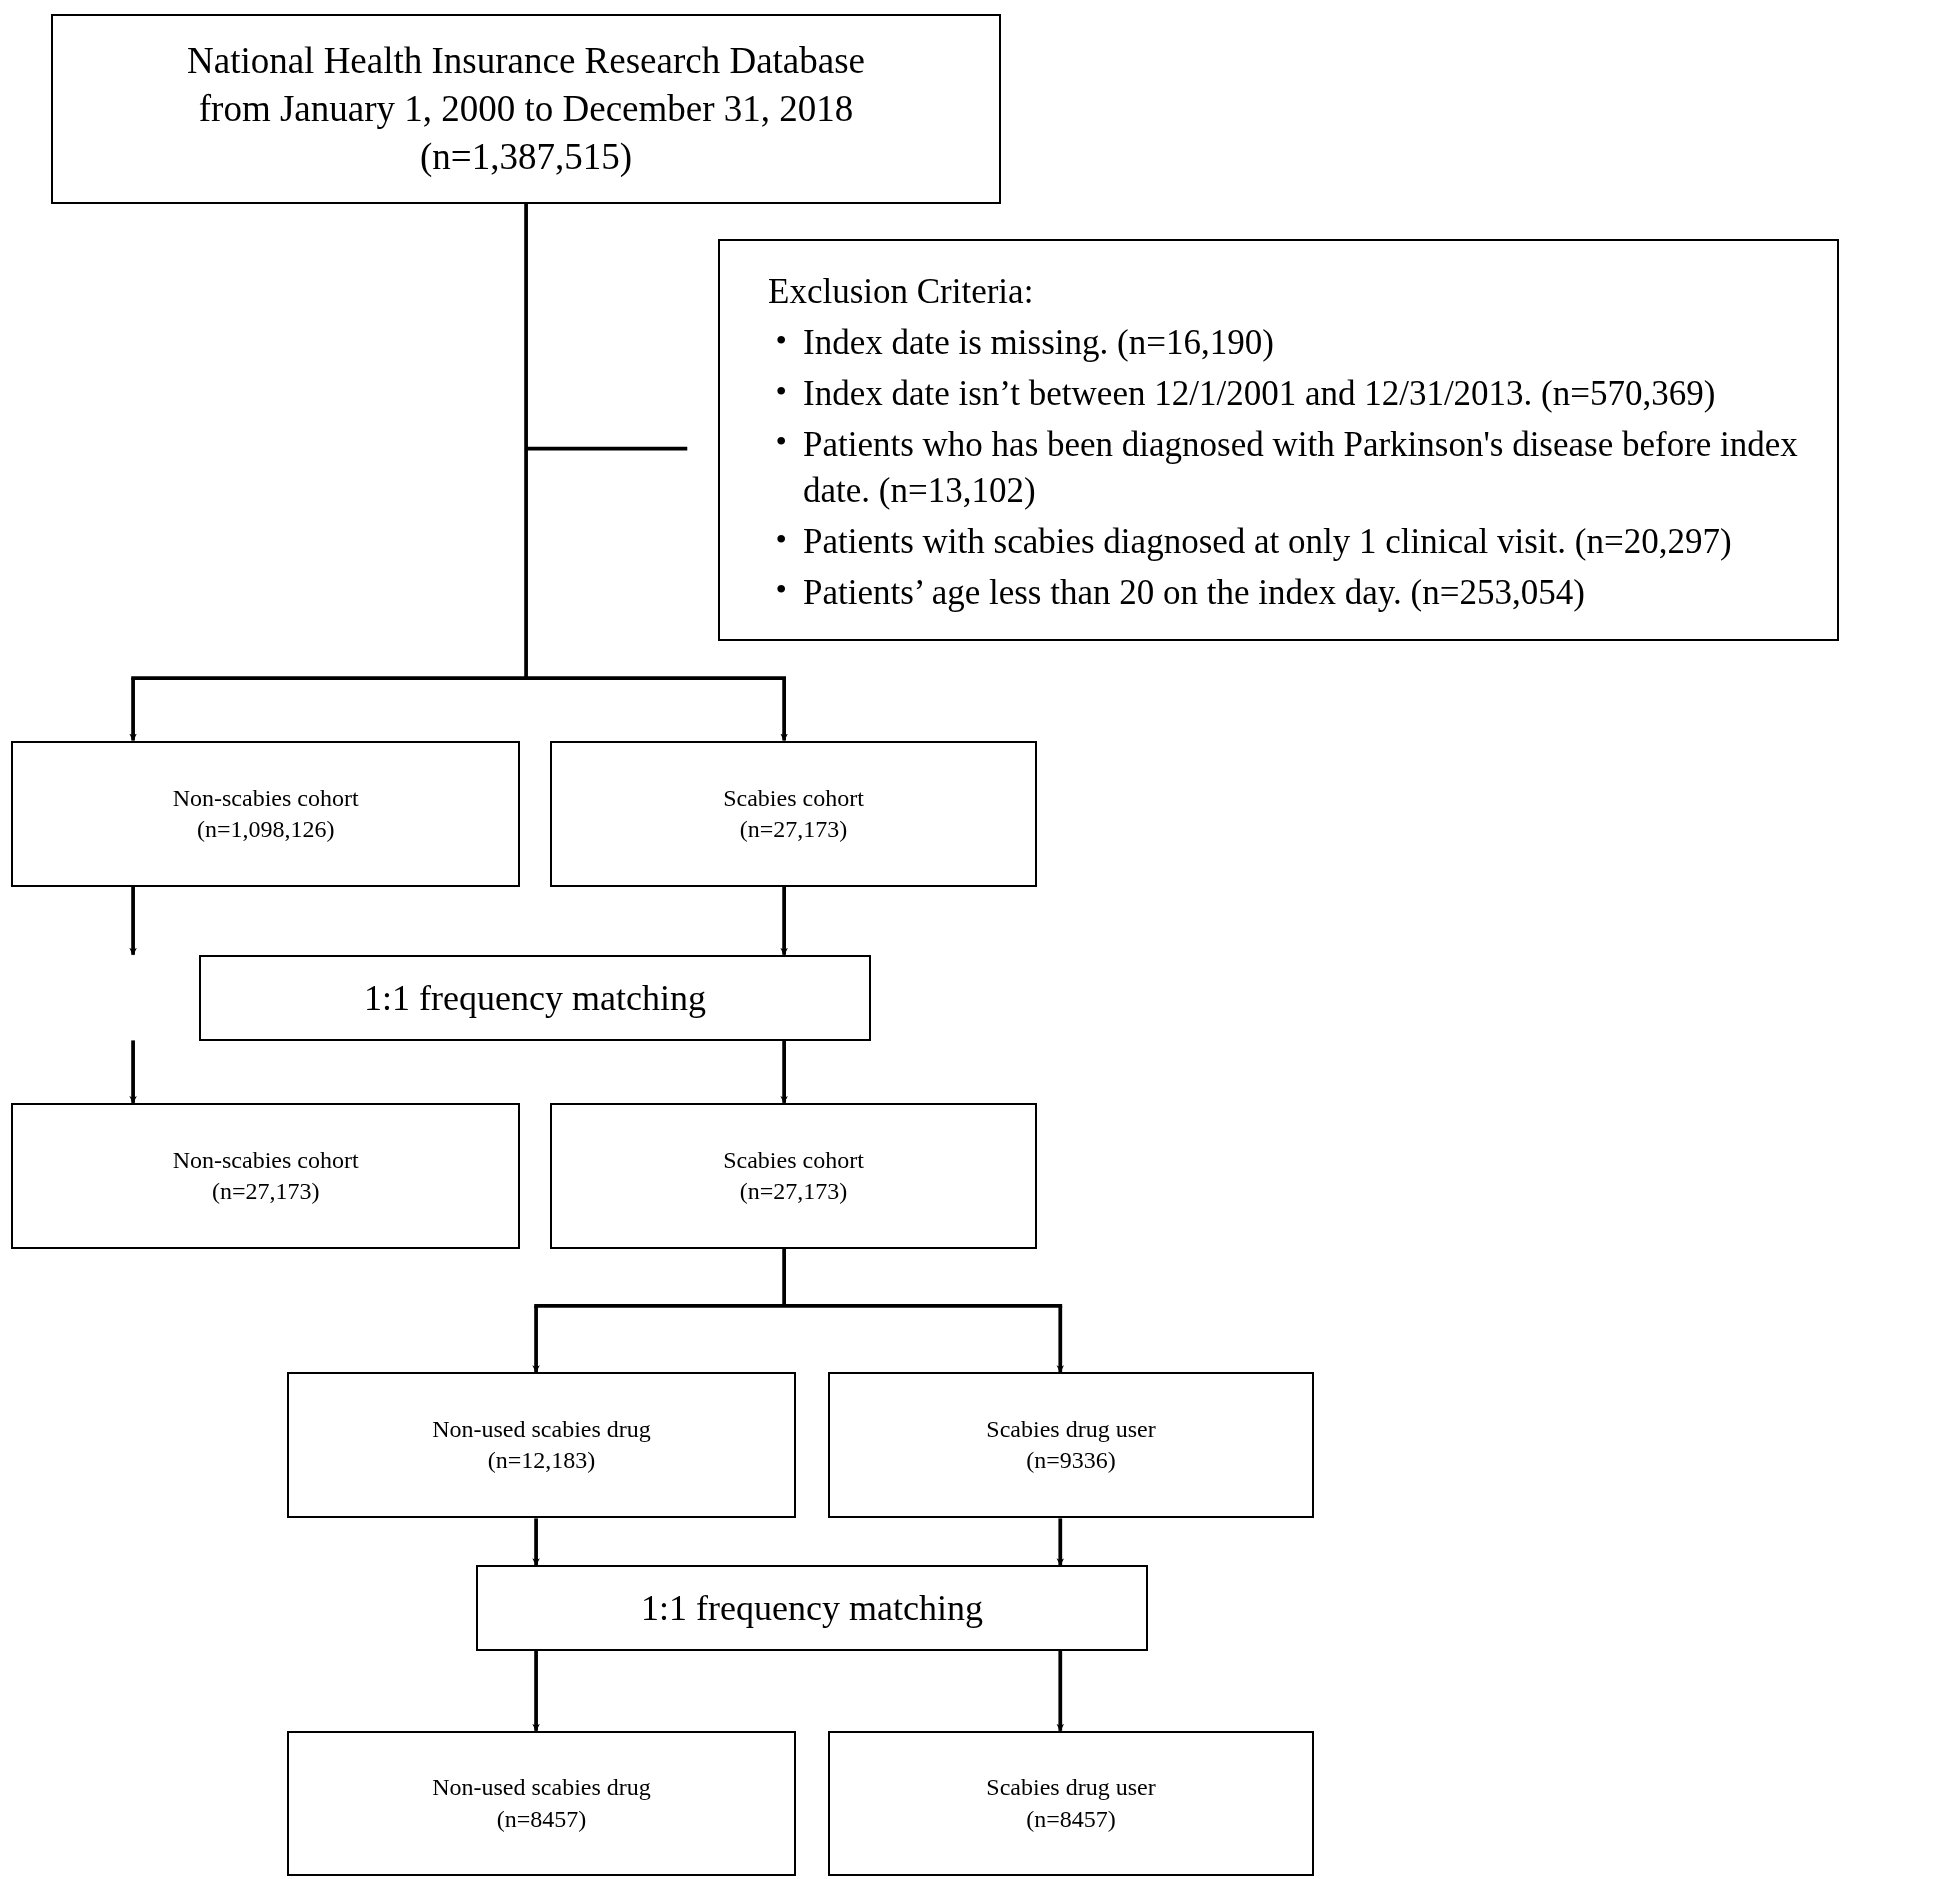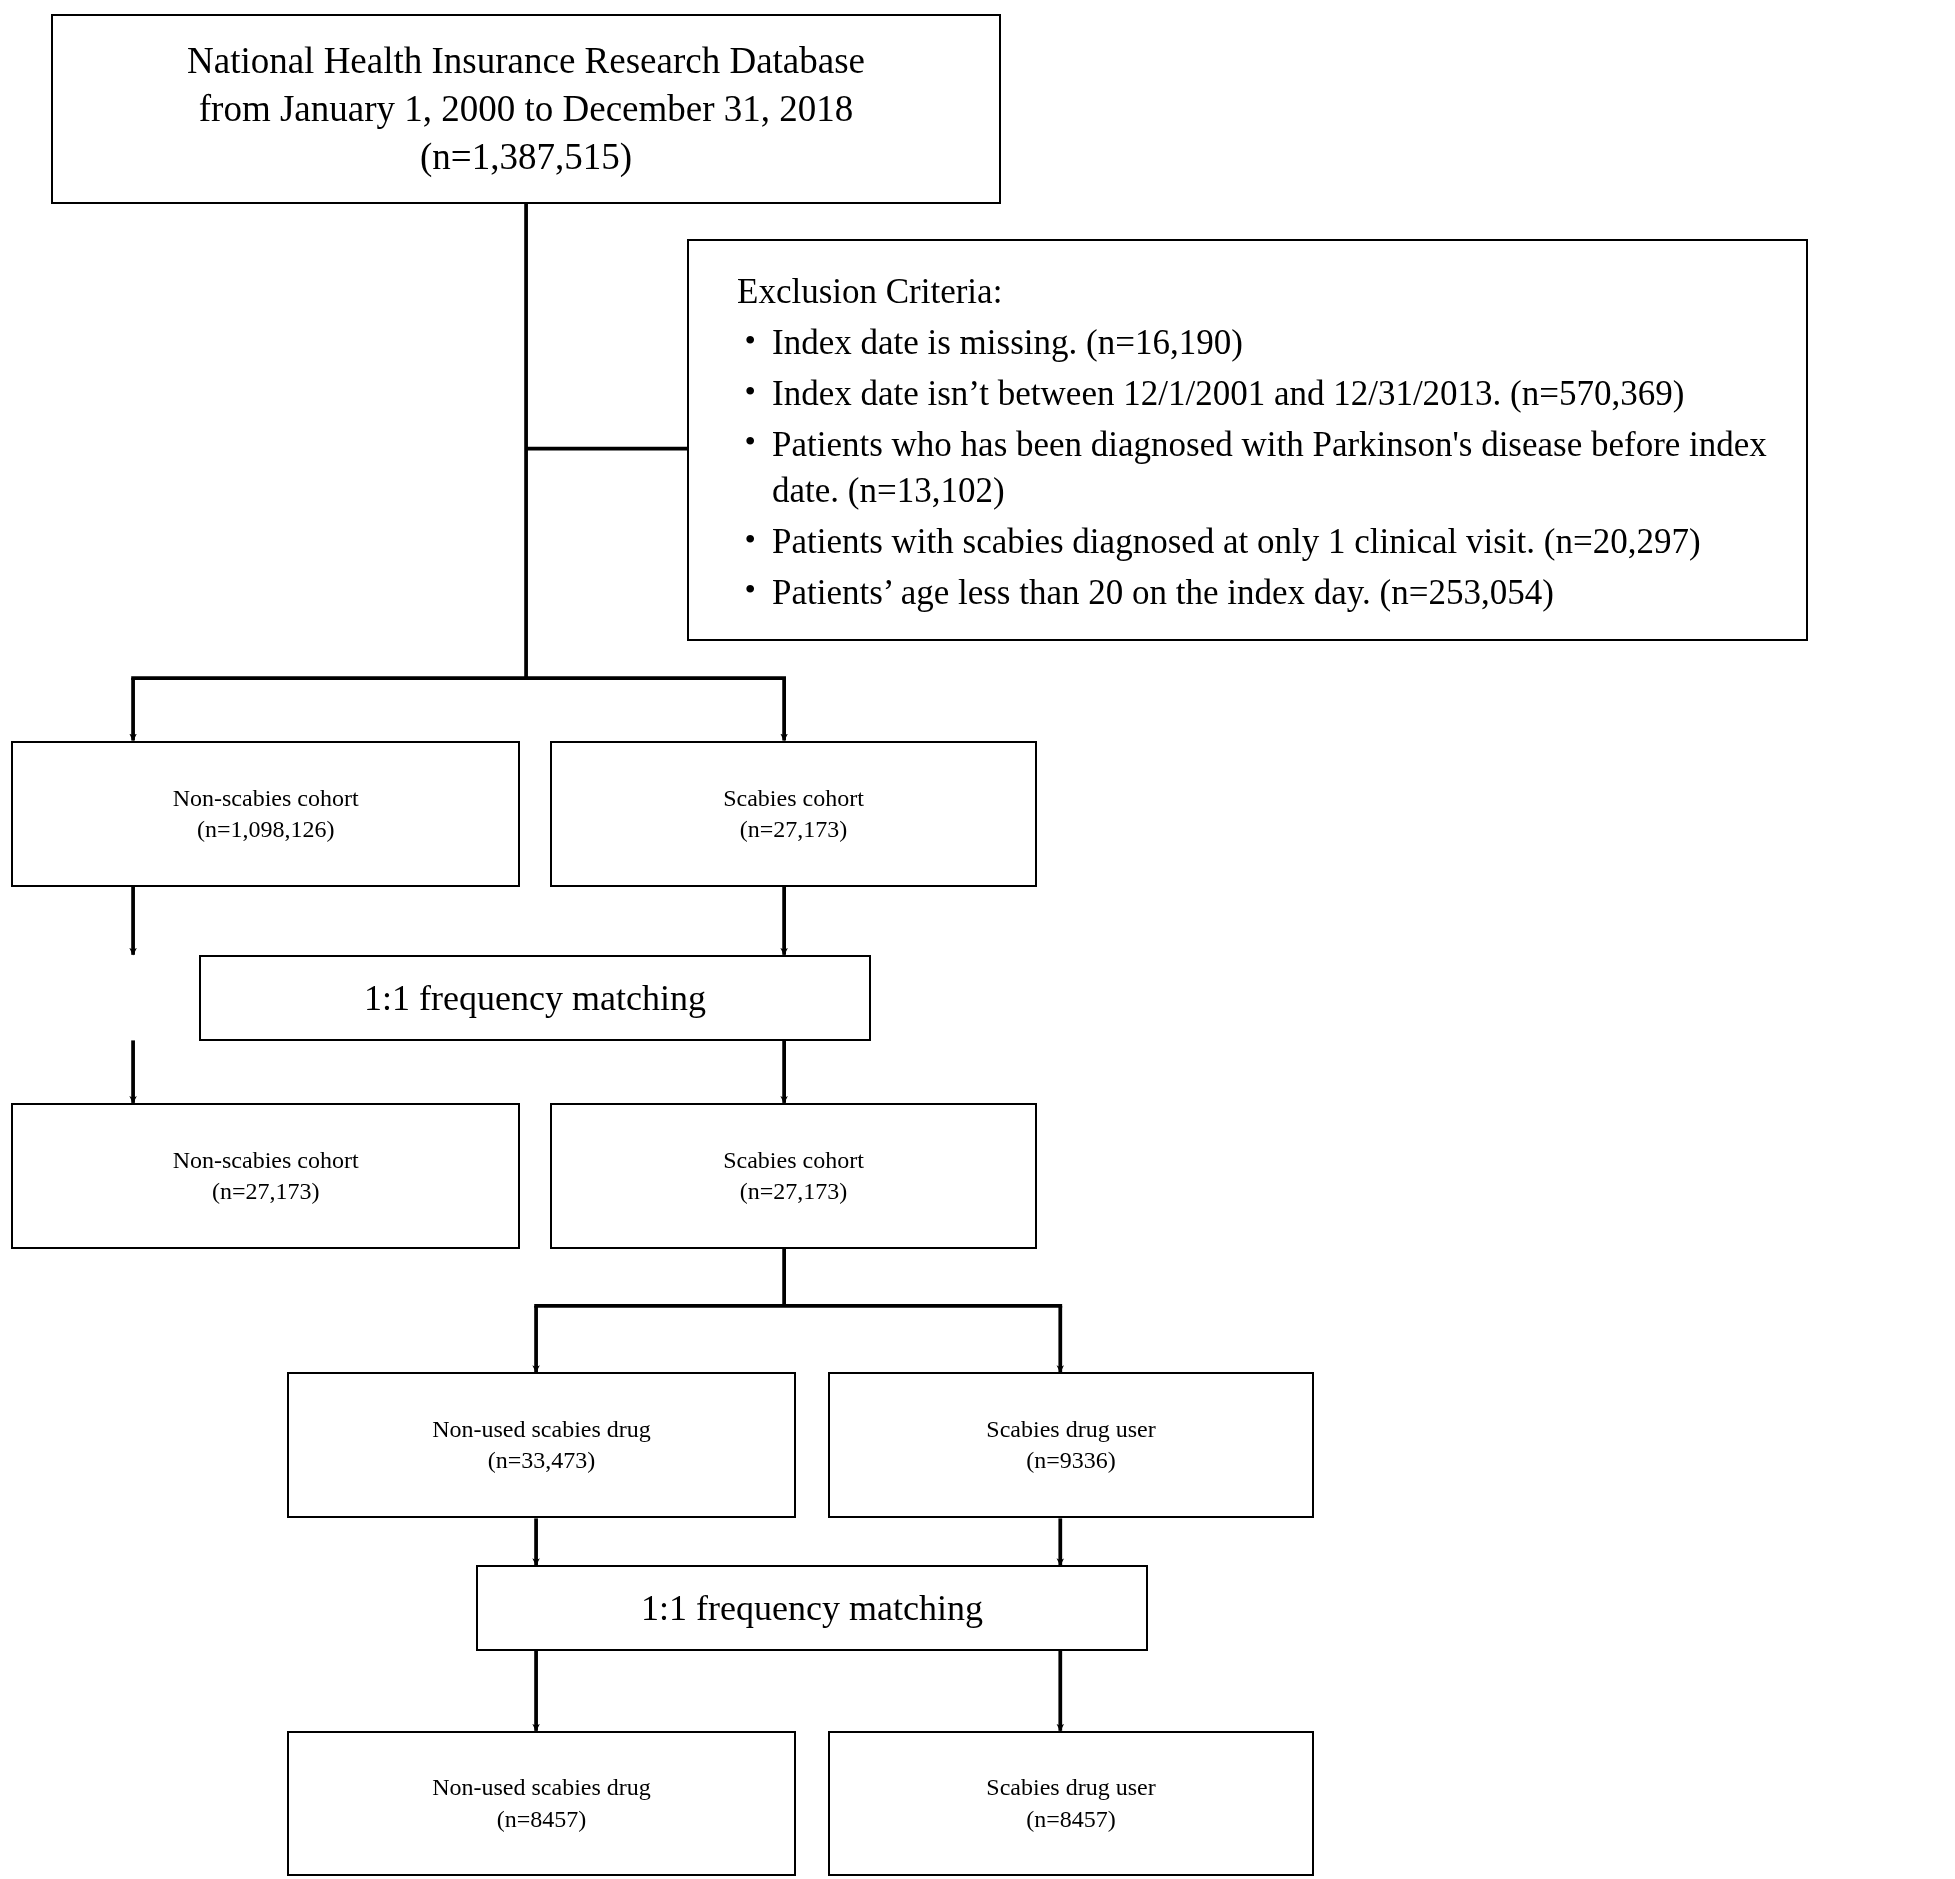--- a/index.html
+++ b/index.html
@@ -123,21 +123,21 @@
       <path d="M1697,2642 L1697,2770" marker-end="url(#arrowhead)"></path>
     </g>
   </svg>
 
   <div class="node-box f-title" id="source-box" style="left:51px; top:13.7px; width:950px; height:190px;justify-content:center;">
     <span class="ln">National Health Insurance Research Database</span>
     <span class="ln">from January 1, 2000 to December 31, 2018</span>
     <span class="ln">(n=1,387,515)</span>
   </div>
 
-  <div id="exclusion-box" class="f-excl" style="left:687px; top:239px; width:1121px; height:402px;padding-left:48px;">
+  <div id="exclusion-box" class="f-excl" style="left:718px; top:239px; width:1121px; height:402px;padding-left:48px;">
     <span class="excl-heading">Exclusion Criteria:</span>
     <ul>
       <li>
         <span class="bullet">•</span>
         <span class="txt">Index date is missing. (n=16,190)</span>
       </li>
       <li>
         <span class="bullet">•</span>
         <span class="txt">Index date isn’t between 12/1/2001 and 12/31/2013. (n=570,369)</span>
       </li>
@@ -175,21 +175,21 @@
     <span class="ln">(n=27,173)</span>
   </div>
 
   <div class="node-box f-node" style="left:550px; top:1103px; width:487px; height:146px;">
     <span class="ln">Scabies cohort</span>
     <span class="ln">(n=27,173)</span>
   </div>
 
   <div class="node-box f-node" style="left:287px; top:1372px; width:509px; height:146px;">
     <span class="ln">Non-used scabies drug</span>
-    <span class="ln">(n=33,473)</span>
+    <span class="ln">(n=12,183)</span>
   </div>
 
   <div class="node-box f-node" style="left:828px; top:1372px; width:486px; height:146px;">
     <span class="ln">Scabies drug user</span>
     <span class="ln">(n=9336)</span>
   </div>
 
   <div class="node-box f-match" style="left:476px; top:1565px; width:672px; height:86px;">
     <span class="ln">1:1 frequency matching</span>
   </div>

